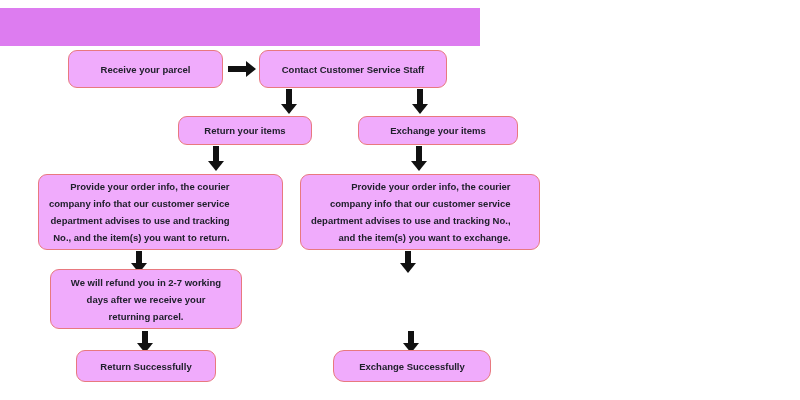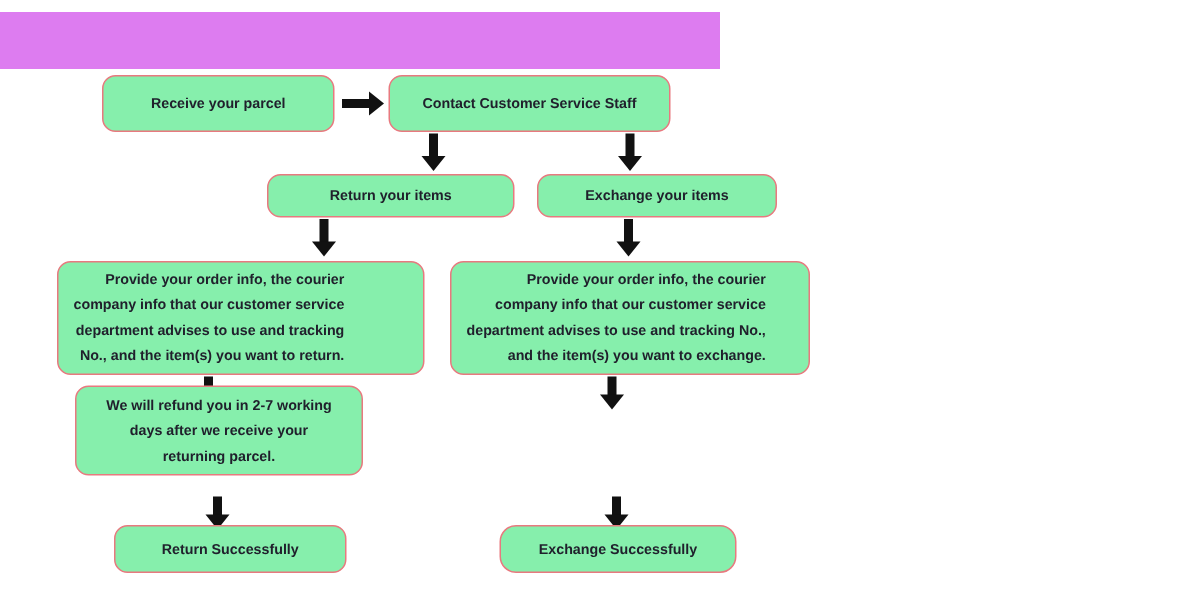--- a/index.html
+++ b/index.html
@@ -38,21 +38,21 @@
     font-weight: normal;
     white-space: pre;
     letter-spacing: 0px;
     margin-top: 40px;
   }
   .box {
     position: absolute;
     box-sizing: border-box;
     border: 1.4px solid #e8797f;
     border-radius: 9px;
-    background: #86efac;
+    background: #f0abfc;
     display: flex;
     align-items: center;
     justify-content: center;
     color: #1f1f2b;
     font-family: "Liberation Sans", sans-serif;
   }
   .box-text {
     display: block;
     white-space: pre-line;
     text-align: center;
@@ -138,21 +138,21 @@
   <div class="arrow-down" style="left:289px; top:89px;">
     <div class="shaft" style="height:16px;"></div>
     <div class="head" style="top:15px;"></div>
   </div>
 
   <div class="arrow-down" style="left:420px; top:89px;">
     <div class="shaft" style="height:16px;"></div>
     <div class="head" style="top:15px;"></div>
   </div>
 
-  <div class="box single" style="left:178px; top:116px; width:165px; height:29px;">
+  <div class="box single" style="left:178px; top:116px; width:134px; height:29px;">
     <span class="box-text">Return your items</span>
   </div>
 
   <div class="box single" style="left:358px; top:116px; width:160px; height:29px;">
     <span class="box-text">Exchange your items</span>
   </div>
 
   <div class="arrow-down" style="left:216px; top:146px;">
     <div class="shaft" style="height:16px;"></div>
     <div class="head" style="top:15px;"></div>
@@ -180,38 +180,38 @@
   <div class="arrow-down" style="left:139px; top:251px;">
     <div class="shaft" style="height:13px;"></div>
     <div class="head" style="top:12px;"></div>
   </div>
 
   <div class="arrow-down" style="left:408px; top:251px;">
     <div class="shaft" style="height:13px;"></div>
     <div class="head" style="top:12px;"></div>
   </div>
 
-  <div class="box" style="left:50px; top:257px; width:192px; height:60px;">
+  <div class="box" style="left:50px; top:269px; width:192px; height:60px;">
     <span class="box-text">We will refund you in 2-7 working
 days after we receive your
 returning parcel.</span>
   </div>
 
 
   <div class="arrow-down" style="left:145px; top:331px;">
     <div class="shaft" style="height:13px;"></div>
     <div class="head" style="top:12px;"></div>
   </div>
 
   <div class="arrow-down" style="left:411px; top:331px;">
     <div class="shaft" style="height:13px;"></div>
     <div class="head" style="top:12px;"></div>
   </div>
 
-  <div class="box single" style="left:76px; top:350px; width:155px; height:32px;">
+  <div class="box single" style="left:76px; top:350px; width:140px; height:32px;">
     <span class="box-text">Return Successfully</span>
   </div>
 
   <div class="box single" style="left:333px; top:350px; width:158px; height:32px;border-radius:11px;">
     <span class="box-text">Exchange Successfully</span>
   </div>
 
 </div>
 
 </body></html>

